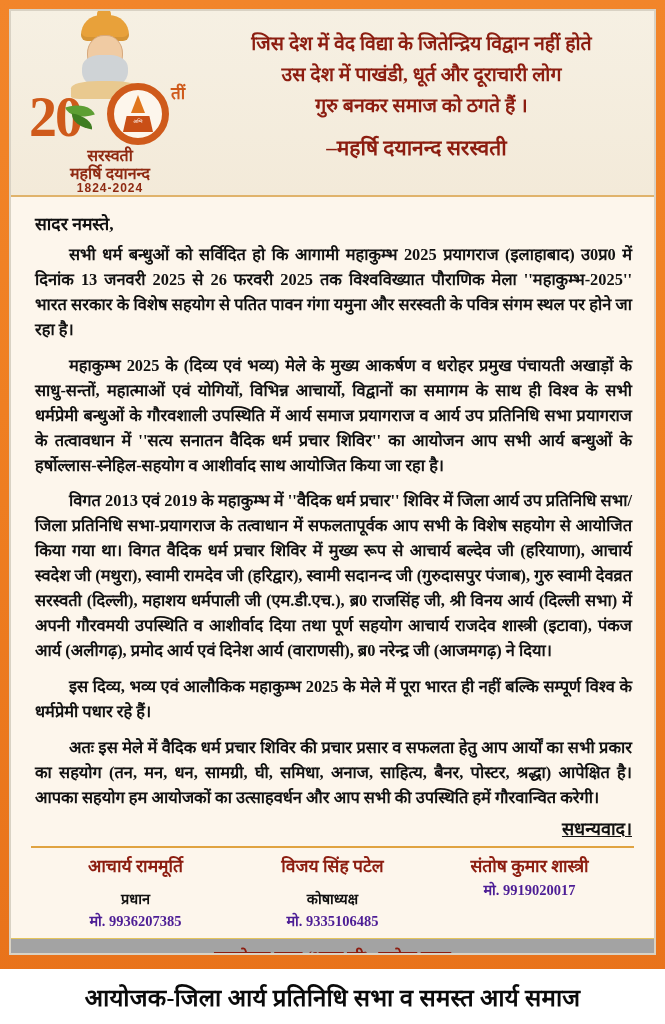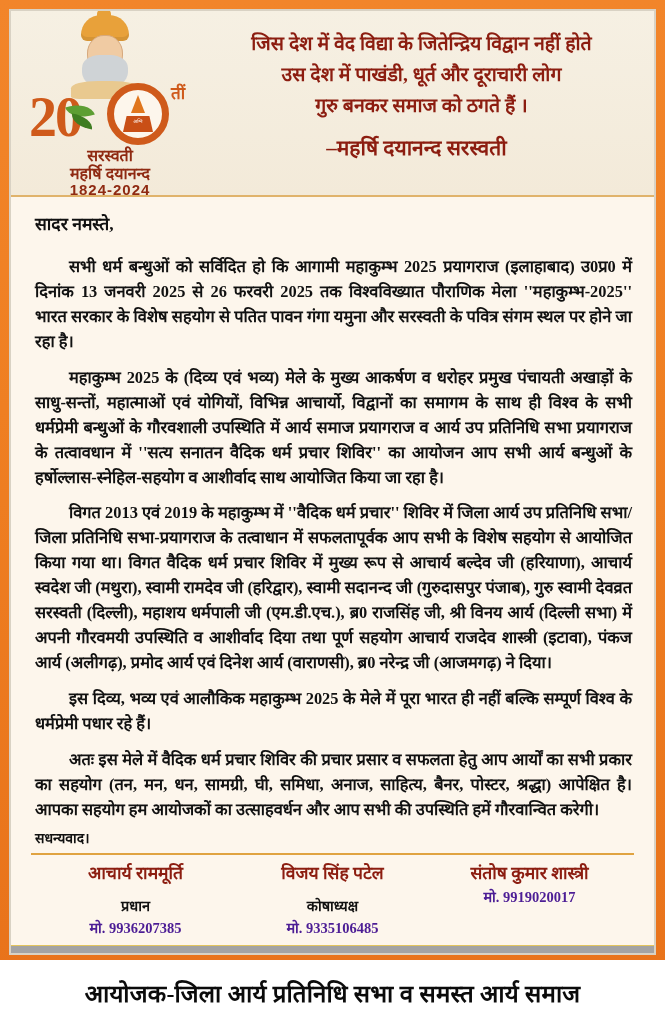--- a/index.html
+++ b/index.html
@@ -150,21 +150,21 @@
     font-size: 16px;
     font-weight: bold;
     color: #8f2a12;
     line-height: 1.15;
   }
   .logo-years {
     position: absolute;
     left: 8px; top: 170px;
     width: 182px;
     text-align: center;
-    font-size: 15px;
+    font-size: 12px;
     font-weight: bold;
     color: #8f2a12;
     letter-spacing: 1px;
   }
   .quote {
     flex: 1;
     padding: 18px 18px 0 0;
     text-align: center;
   }
   .quote-line {
@@ -186,38 +186,40 @@
   
   .body-text {
     padding: 14px 22px 0 24px;
     color: #111;
   }
   .salutation {
     font-family: "Liberation Serif", serif;
     font-size: 17.5px;
     font-weight: bold;
     color: #111;
-    margin-bottom: 20px;
+    margin-bottom: 8px;
   }
   .para {
     font-family: "Liberation Serif", serif;
     font-size: 16.4px;
     font-weight: bold;
     line-height: 1.52;
     text-align: justify;
     text-indent: 34px;
     margin: 0 0 11px 0;
     color: #111;
   }
   .closing {
-    font-family: "Liberation Serif", serif;
-    font-size: 14px;
+    text-align: right;
+    font-family: "Liberation Serif", serif;
+    font-size: 18px;
     font-weight: bold;
     margin-top: -6px;
     color: #111;
+    text-decoration: underline;
   }
   
   .sign-sep {
     margin: 6px 20px 0 20px;
     border-top: 2px solid #e0a341;
   }
   .signs {
     display: flex;
     justify-content: space-between;
     padding: 8px 26px 0 26px;
@@ -256,21 +258,21 @@
     font-family: "Liberation Serif", serif;
     font-size: 17px;
     font-weight: bold;
     color: #8c1d10;
   }
   
   .footer-bar {
     position: absolute;
     left: 0; bottom: 0;
     width: 665px;
-    height: 64px;
+    height: 55px;
     background: #ffffff;
     display: flex;
     align-items: center;
     justify-content: center;
   }
   .footer-text {
     font-family: "Liberation Serif", serif;
     font-size: 24px;
     font-weight: bold;
     color: #0b0b0b;

